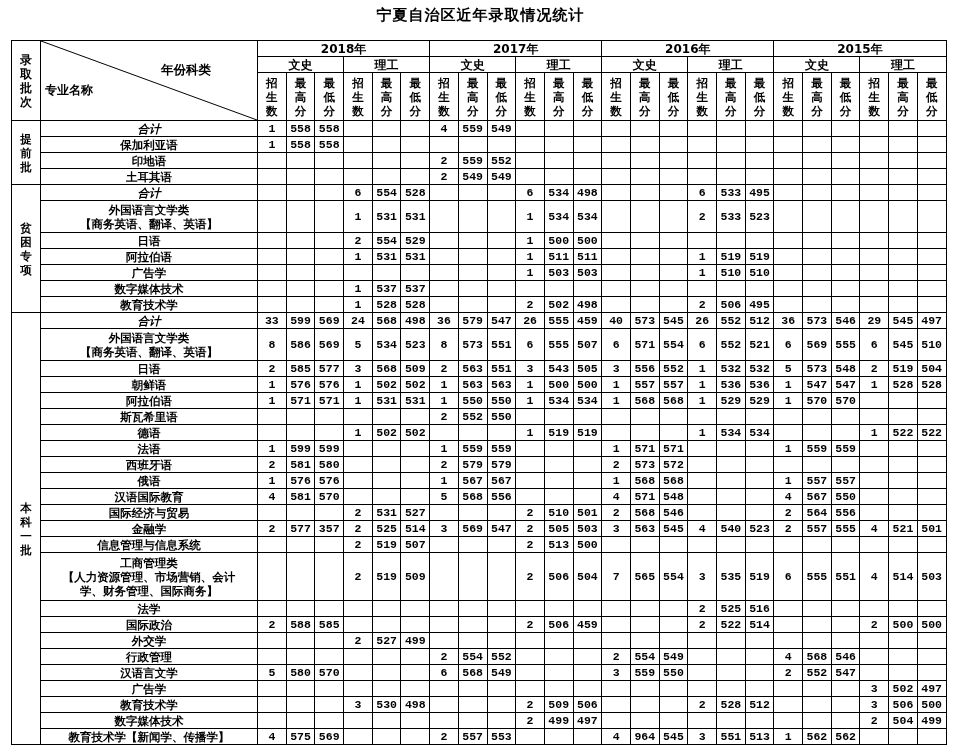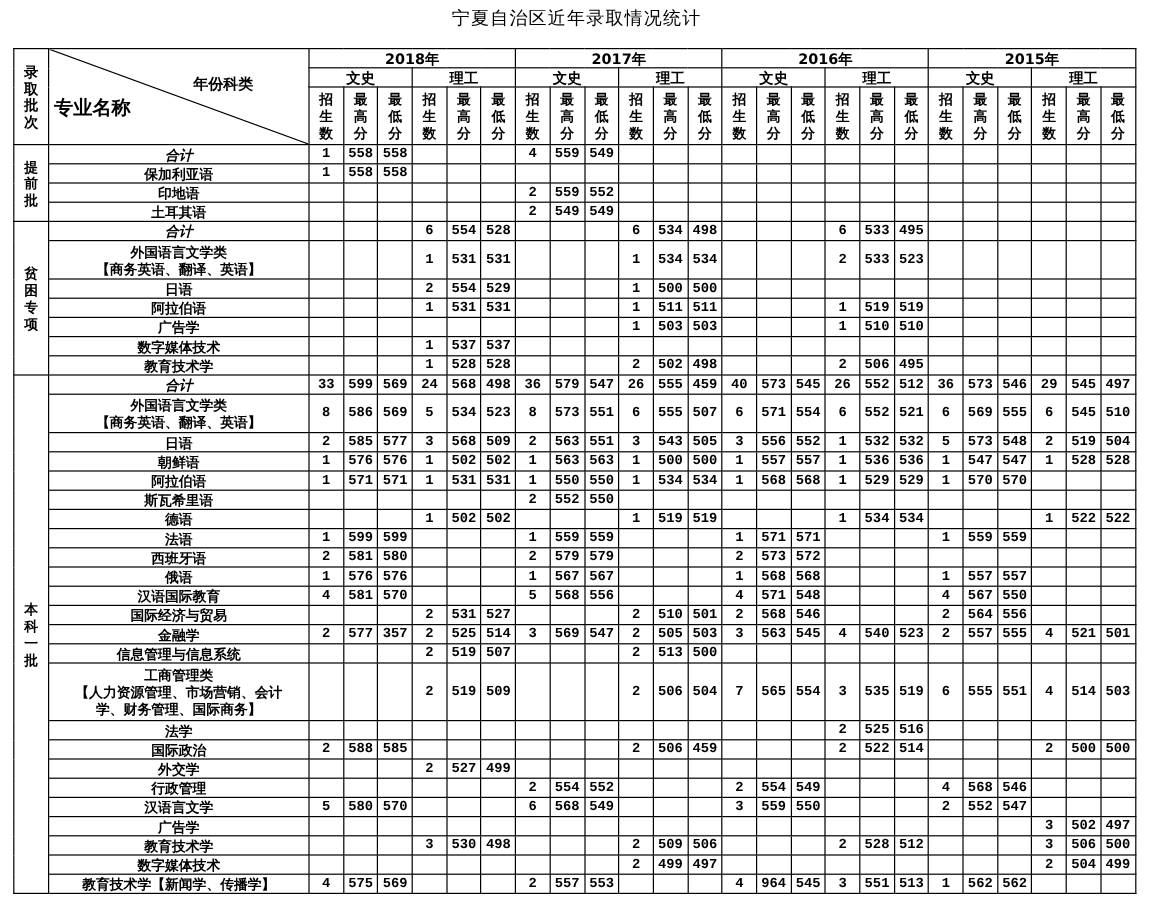--- a/index.html
+++ b/index.html
@@ -1,29 +1,29 @@
 <!DOCTYPE html>
 <html><head>
 <meta charset="utf-8">
 <style>
   html, body { margin: 0; padding: 0; background: #ffffff; }
   body { width: 961px; height: 753px; position: relative; overflow: hidden;
          font-family: "DejaVu Sans", "Liberation Sans", sans-serif; color: #000; }
   .title { position: absolute; left: 0; top: 6px; width: 961px; text-align: center;
-           font-size: 15px; font-weight: normal; letter-spacing: 1px; }
+           font-size: 15px; font-weight: bold; letter-spacing: 1px; }
   table.stats { position: absolute; left: 11px; top: 40px; border-collapse: collapse;
                 table-layout: fixed; width: 935px; }
   table.stats td { border: 1px solid #000; padding: 0; font-size: 11.5px; font-weight: bold;
                    line-height: 14px; text-align: center; vertical-align: middle; overflow: hidden; white-space: nowrap; }
   td.batch { font-size: 12.5px; line-height: 16px; white-space: normal; }
   td.batch span { display: block; }
   td.corner { position: relative; }
   td.corner svg { position: absolute; left: 0; top: 0; width: 100%; height: 100%; }
   td.corner .lbl-top { position: absolute; left: 110px; top: 22px; font-size: 12.5px; margin-left: 10px; }
-  td.corner .lbl-bot { position: absolute; left: 4px; top: 42px; font-size: 16px; }
+  td.corner .lbl-bot { position: absolute; left: 4px; top: 42px; font-size: 12px; }
   td.vert { font-size: 12px; line-height: 15px; white-space: normal; }
   td.vert span { display: block; }
   td.name { text-align: left; padding-left: 3px; font-size: 12px; white-space: normal; line-height: 15px; }
   td.total { text-align: center; font-size: 12px; font-style: italic; }
   td.num { font-family: "Liberation Mono", "DejaVu Sans Mono", monospace; font-size: 12.5px; text-align: left; padding-left: 2px; }
   td.cnt { font-family: "Liberation Mono", "DejaVu Sans Mono", monospace; font-size: 12.5px; text-align: center; }
   tr.h1 td, tr.h2 td { height: 15px; font-size: 12px; }
   tr.h3 td { height: 47px; }
   tr.r td { height: 15px; }
   tr.r2 td { height: 31px; }

